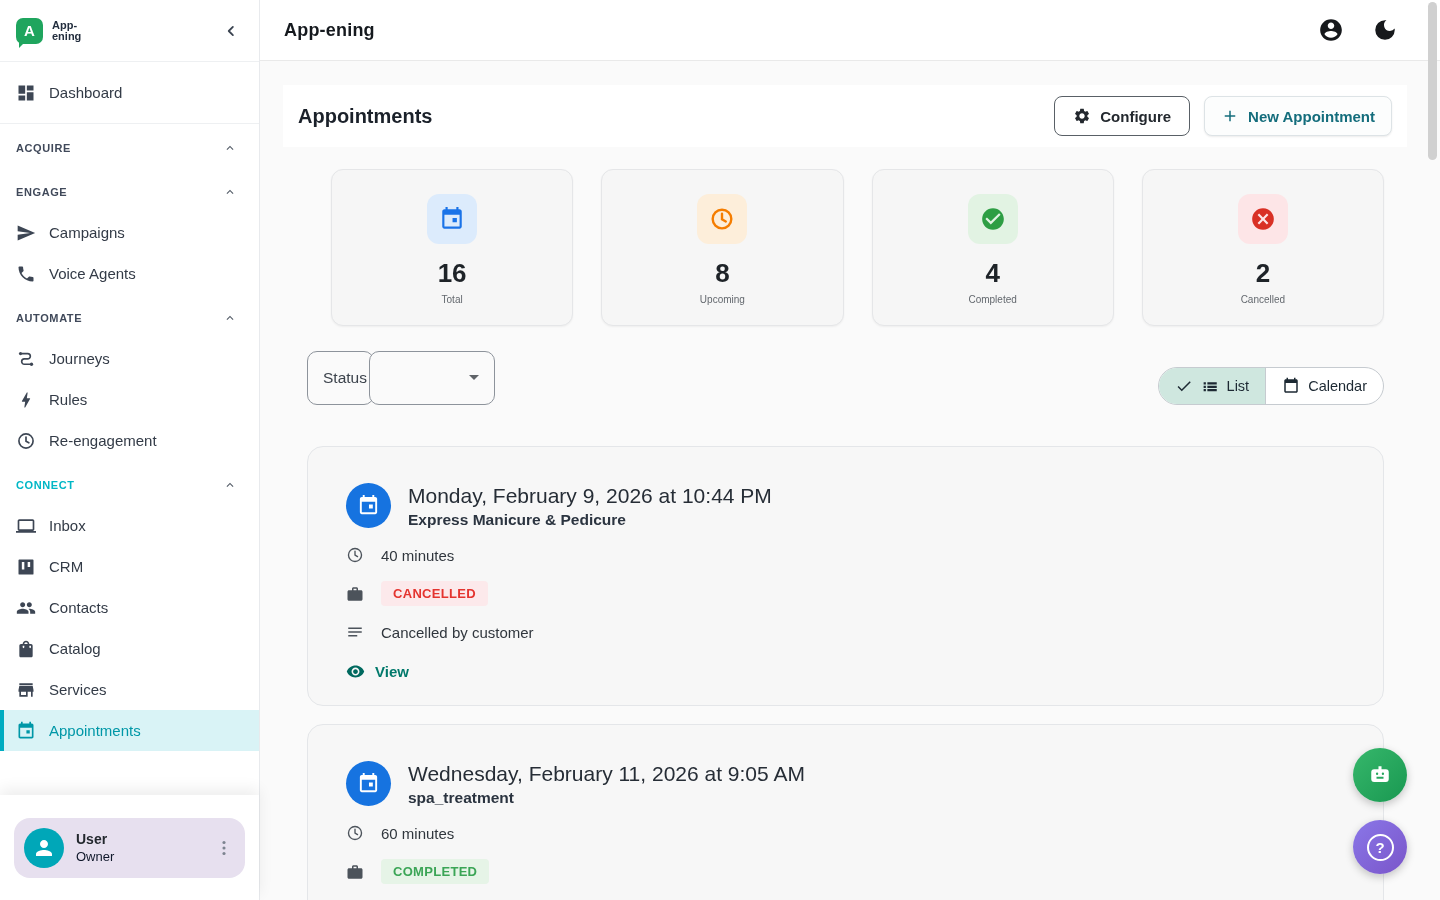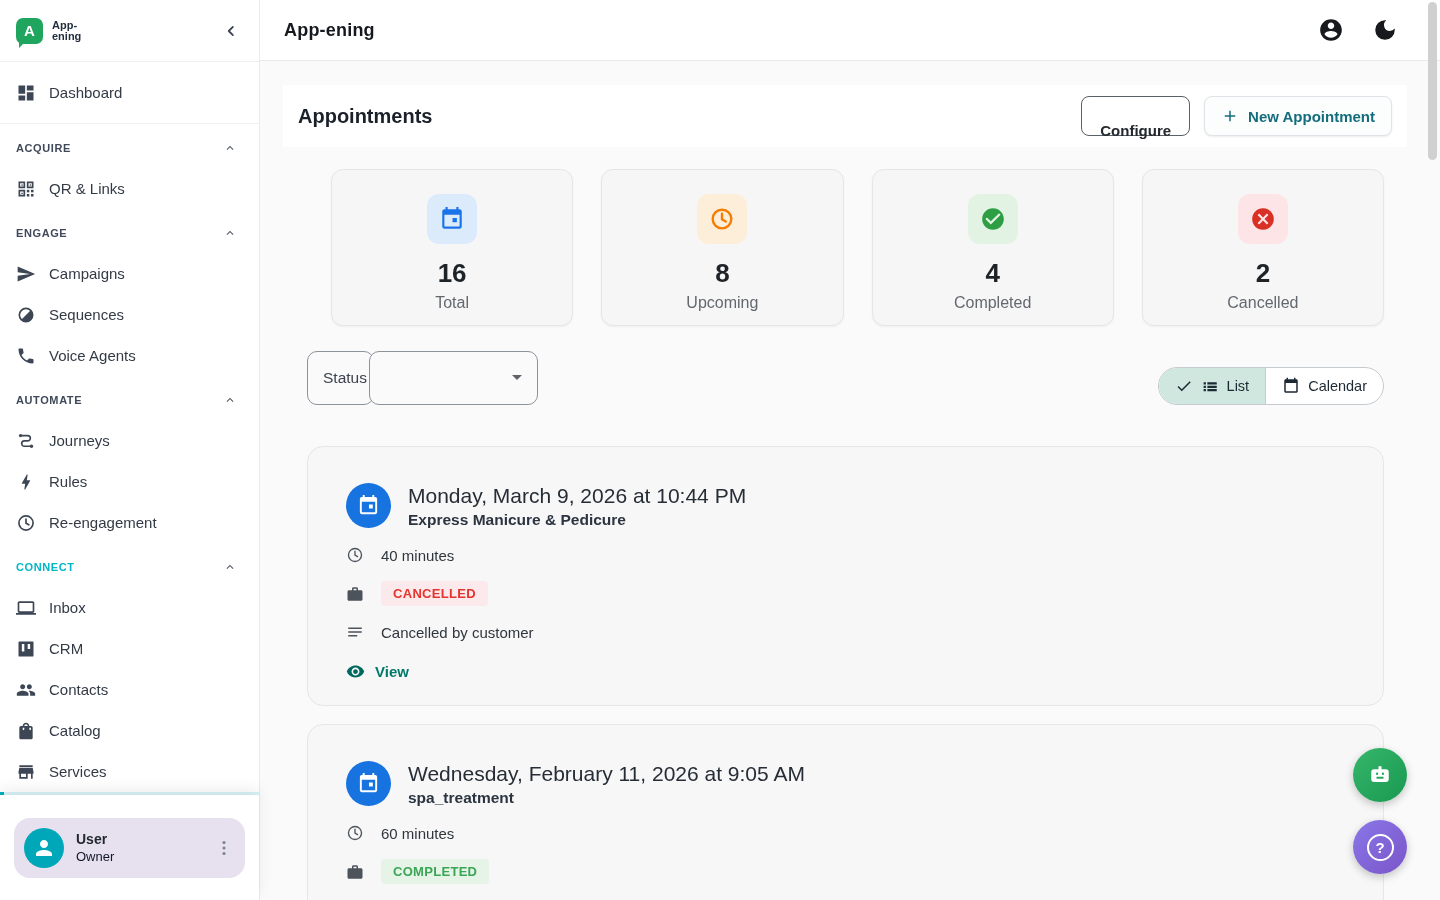--- a/index.html
+++ b/index.html
@@ -54,43 +54,43 @@
   .topbar-right .icbtn { width:26px; height:26px; color:#17191c; cursor:pointer; }
 
   .content { position:relative; flex:1; overflow:hidden; }
 
   .panel { margin:24px 33px 0 23px; height:62px; background:#fff;
     display:flex; align-items:center; padding:0 15px; }
   .panel-title { font-size:20px; font-weight:600; color:#1b212a; }
   .panel-actions { margin-left:auto; display:flex; gap:14px; }
   .btn { height:40px; border-radius:8px; display:flex; align-items:center;
     gap:9px; font-size:15px; font-weight:600; cursor:pointer; }
-  .btn-outline { padding:16px 18px; border:1px solid #596066; background:#fff; color:#23282e;flex-direction:column; }
+  .btn-outline { padding:16px 18px; border:1px solid #596066; background:#fff; color:#23282e; }
   .btn-outline .ic { width:18px; height:18px; color:#23282e; }
   .btn-soft { padding:0 16px; border:1px solid #dde3e6; background:#fcfdfd;
     color:#146d7c; box-shadow:0 1px 2px rgba(0,0,0,.08); }
   .btn-soft .ic { width:18px; height:18px; }
 
   .stats { margin:22px 56px 0 71px; display:flex; gap:28px; }
   .stat-card { flex:1; height:157px; background:#f6f6f6; border:1px solid #e5e6e8;
     border-radius:12px; box-shadow:0 1px 2px rgba(0,0,0,.05);
     display:flex; flex-direction:column; align-items:center; }
   .stat-ic { margin-top:24px; width:50px; height:50px; border-radius:12px;
     display:flex; align-items:center; justify-content:center; }
   .stat-ic .ic { width:26px; height:26px; }
   .stat-ic.c-blue { background:#dcebfc; color:#1a73e8; }
   .stat-ic.c-orange { background:#fdeeda; color:#f57d00; }
   .stat-ic.c-green { background:#e2f3e3; color:#2e9e44; }
   .stat-ic.c-red { background:#fde5e7; color:#d93025; }
   .stat-val { margin-top:14px; font-size:26px; font-weight:600; color:#1e2328; }
-  .stat-label { margin-top:5px; font-size:16px; color:#63686e; }
+  .stat-label { margin-top:5px; font-size:10px; color:#63686e; }
 
   .filter-row { margin:25px 56px 0 47px; display:flex; align-items:flex-end;
     justify-content:space-between; }
-  .status-select { position:relative; width:231px; height:54px; cursor:pointer; }
+  .status-select { position:relative; width:188px; height:54px; cursor:pointer; }
   .status-select .boxA { position:absolute; left:0; top:0; bottom:0; width:67px;
     border:1px solid #8d939b; border-radius:10px; }
   .status-select .boxB { position:absolute; left:62px; top:0; bottom:0; right:0;
     border:1px solid #8d939b; border-radius:10px; background:#fafafa; }
   .status-select .lbl { position:absolute; left:16px; top:0; bottom:0;
     display:flex; align-items:center; font-size:15.5px; color:#3c434c; z-index:2; }
   .status-select .caret { position:absolute; right:16px; top:24px; width:0; height:0;
     border:5px solid transparent; border-top-color:#5f6368; z-index:2; }
   .view-toggle { display:flex; height:38px; border:1px solid #c6cbd0;
     border-radius:19px; overflow:hidden; background:#fff; }
@@ -161,52 +161,32 @@
           </svg>
         <span>Dashboard</span>
       </div>
 
       <div class="sec-head">
         <span>ACQUIRE</span>
         <svg class="chev" viewBox="0 0 24 24" fill="currentColor">
             <path d="M7.41 15.41 12 10.83l4.59 4.58L18 14l-6-6-6 6z"></path>
           </svg>
       </div>
-      <div class="nav-item">
-        <svg class="ic" viewBox="0 0 24 24" fill="currentColor">
-            <path fill-rule="evenodd" d="M3 3h8v8H3V3zm2 2v4h4V5H5zm8-2h8v8h-8V3zm2 2v4h4V5h-4zM3 13h8v8H3v-8zm2 2v4h4v-4H5z"></path>
-            <rect x="6.5" y="6.5" width="1.6" height="1.6"></rect>
-            <rect x="16.5" y="6.5" width="1.6" height="1.6"></rect>
-            <rect x="6.5" y="16.5" width="1.6" height="1.6"></rect>
-            <rect x="13" y="13" width="3" height="3"></rect>
-            <rect x="18" y="13" width="3" height="3"></rect>
-            <rect x="13" y="18" width="3" height="3"></rect>
-            <rect x="18" y="18" width="3" height="3"></rect>
-          </svg>
-        <span>QR &amp; Links</span>
-      </div>
 
       <div class="sec-head">
         <span>ENGAGE</span>
         <svg class="chev" viewBox="0 0 24 24" fill="currentColor">
             <path d="M7.41 15.41 12 10.83l4.59 4.58L18 14l-6-6-6 6z"></path>
           </svg>
       </div>
       <div class="nav-item">
         <svg class="ic" viewBox="0 0 24 24" fill="currentColor">
             <path d="M2.01 21 23 12 2.01 3 2 10l15 2-15 2z"></path>
           </svg>
         <span>Campaigns</span>
-      </div>
-      <div class="nav-item">
-        <svg class="ic" viewBox="0 0 24 24">
-            <circle cx="12" cy="12" r="8" fill="none" stroke="currentColor" stroke-width="2"></circle>
-            <path d="M12 4a8 8 0 0 1 0 16z" fill="currentColor" transform="rotate(45 12 12)"></path>
-          </svg>
-        <span>Sequences</span>
       </div>
       <div class="nav-item">
         <svg class="ic" viewBox="0 0 24 24" fill="currentColor">
             <path d="M6.62 10.79c1.44 2.83 3.76 5.14 6.59 6.59l2.2-2.2c.27-.27.67-.36 1.02-.24 1.12.37 2.33.57 3.57.57.55 0 1 .45 1 1V20c0 .55-.45 1-1 1-9.39 0-17-7.61-17-17 0-.55.45-1 1-1h3.5c.55 0 1 .45 1 1 0 1.25.2 2.45.57 3.57.11.35.03.74-.25 1.02l-2.2 2.2z"></path>
           </svg>
         <span>Voice Agents</span>
       </div>
 
       <div class="sec-head">
         <span>AUTOMATE</span>
@@ -402,21 +382,21 @@
       <div class="appt-list">
 
         <div class="appt-card">
           <div class="appt-head">
             <div class="appt-avatar">
               <svg class="ic" viewBox="0 0 24 24" fill="currentColor">
                   <path d="M19 3h-1V1h-2v2H8V1H6v2H5c-1.11 0-1.99.9-1.99 2L3 19c0 1.1.89 2 2 2h14c1.1 0 2-.9 2-2V5c0-1.1-.9-2-2-2zm0 16H5V8h14v11zM12.5 11h4v4h-4v-4z"></path>
                 </svg>
             </div>
             <div>
-              <div class="appt-title">Monday, March 9, 2026 at 10:44 PM</div>
+              <div class="appt-title">Monday, February 9, 2026 at 10:44 PM</div>
               <div class="appt-service">Express Manicure &amp; Pedicure</div>
             </div>
           </div>
           <div class="appt-row">
             <svg class="ic" viewBox="0 0 24 24">
                 <circle cx="12" cy="12" r="8.7" fill="none" stroke="currentColor" stroke-width="1.8"></circle>
                 <path d="M12 7v5.2l3.4 2" fill="none" stroke="currentColor" stroke-width="1.8" stroke-linecap="round"></path>
               </svg>
             <span>40 minutes</span>
           </div>

